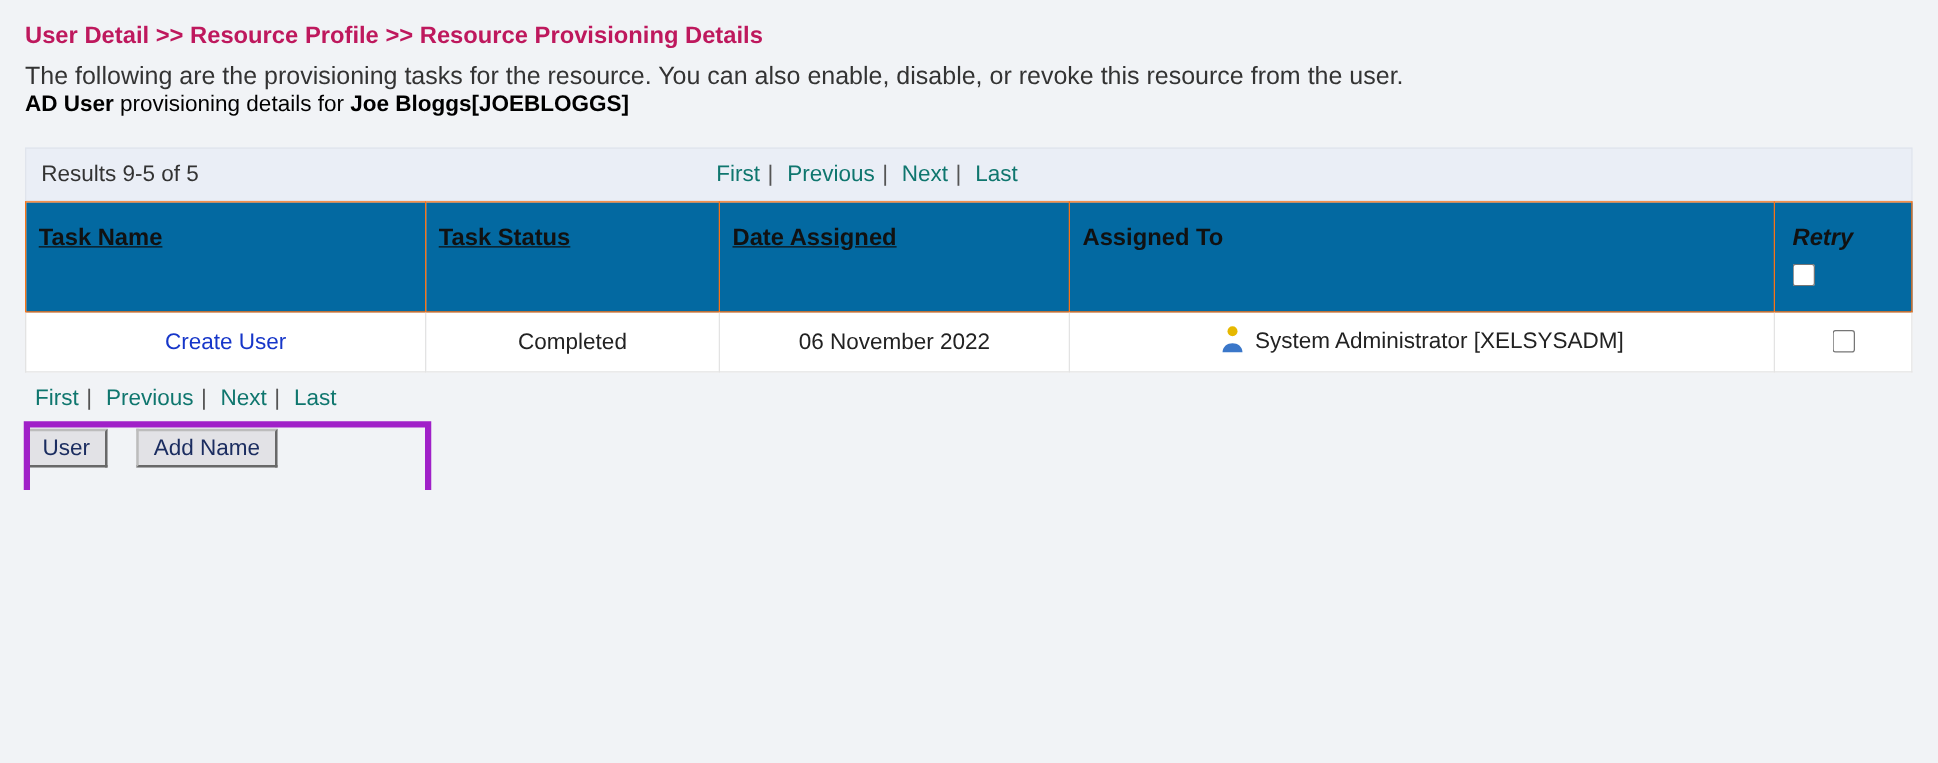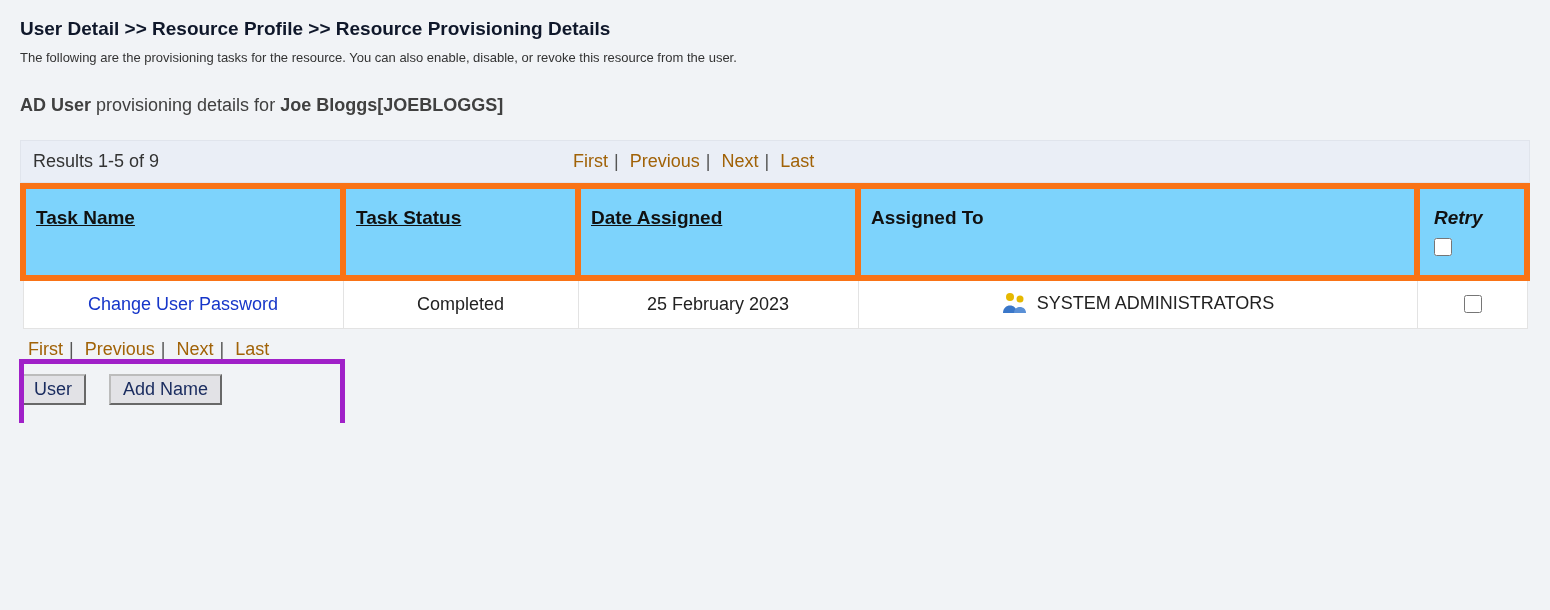--- a/index.html
+++ b/index.html
@@ -9,69 +9,68 @@
       font-family: Verdana, Geneva, sans-serif;
       font-size: 18px;
       color: #222;
       background: #f1f3f6;
       width: 1550px;
     }
     .breadcrumb {
       font-weight: bold;
       font-size: 19px;
       margin-bottom: 10px;
-      color: #0f172a;
+      color: #be185d;
     }
     .description {
-      font-size: 13px;
+      font-size: 20px;
       color: #333;
-      margin-bottom: 30px;
     }
     .user-line {
       font-size: 18px;
-      color: #404040;
+      color: #000000;
       margin-bottom: 24px;
     }
     .user-line b { font-weight: bold; }
 
     .results-bar {
       background: #eaeef6;
       border: 1px solid #e0e4ec;
       padding: 10px 12px;
       display: flex;
       align-items: center;
     }
     .results-count {
       flex: 0 0 540px;
       color: #333;
     }
     .pager-top { color: #333; }
     .pager-top a, .pager-bottom a {
-      color: #a16207;
+      color: #0f766e;
       text-decoration: none;
       cursor: pointer;
     }
     .pager-top span.sep, .pager-bottom span.sep {
       margin: 0 6px;
       color: #555;
     }
 
     table.tasks {
       width: 100%;
       border-collapse: collapse;
       table-layout: fixed;
     }
     table.tasks th {
       text-align: left;
-      background: #7dd3fc;
+      background: #0369a1;
       padding: 18px 10px 14px 10px;
       font-weight: bold;
       font-size: 19px;
       color: #111;
-      border: 6px solid #f97316;
+      border: 1px solid #f97316;
       vertical-align: top;
     }
     table.tasks th.sortable span {
       text-decoration: underline;
       cursor: pointer;
     }
     th.retry-col {
       text-align: center;
       width: 100px;
     }
@@ -170,21 +169,21 @@
   <span>User Detail</span><span> &gt;&gt; </span><span>Resource Profile</span><span> &gt;&gt; </span><span>Resource Provisioning Details</span>
 </div>
 
 <div class="description">The following are the provisioning tasks for the resource. You can also enable, disable, or revoke this resource from the user.</div>
 
 <div class="user-line">
   <b>AD User</b><span> provisioning details for </span><b>Joe Bloggs[JOEBLOGGS]</b>
 </div>
 
 <div class="results-bar">
-  <div class="results-count">Results 1-5 of 9</div>
+  <div class="results-count">Results 9-5 of 5</div>
   <div class="pager-top">
     <a>First</a><span class="sep">|</span>
     <a>Previous</a><span class="sep">|</span>
     <a>Next</a><span class="sep">|</span>
     <a>Last</a>
   </div>
 </div>
 
 <div class="table-wrap">
 <table class="tasks">
@@ -201,27 +200,27 @@
       <th class="sortable"><span>Task Status</span></th>
       <th class="sortable"><span>Date Assigned</span></th>
       <th><span>Assigned To</span></th>
       <th class="retry-col">
         <span class="retry-label">Retry</span>
         <input type="checkbox" style="">
       </th>
     </tr>
   </thead>
   <tbody id="rows-body">
-        <tr id="row-2">
-          <td class="task-name-cell"><a>Change User Password</a></td>
+        <tr id="row-1">
+          <td class="task-name-cell"><a>Create User</a></td>
           <td>Completed</td>
-          <td>25 February 2023</td>
-          <td class="assigned-cell"><span class="icon-wrap"><svg class="group" viewBox="0 0 26 22">
-                <use href="#icon-group"></use>
-              </svg></span><span>SYSTEM ADMINISTRATORS</span></td>
+          <td>06 November 2022</td>
+          <td class="assigned-cell"><span class="icon-wrap"><svg class="person" viewBox="0 0 20 22">
+                <use href="#icon-person"></use>
+              </svg></span><span>System Administrator [XELSYSADM]</span></td>
           <td class="checkbox-cell"><input type="checkbox" style=""></td>
         </tr>
       </tbody>
 </table>
 <div id="highlight" class="highlight-box" style="left: -1.5px; top: 175.5px; width: 326px; height: 112px;"></div>
 </div>
 
 <div class="pager-bottom">
   <a>First</a><span class="sep">|</span>
   <a>Previous</a><span class="sep">|</span>

